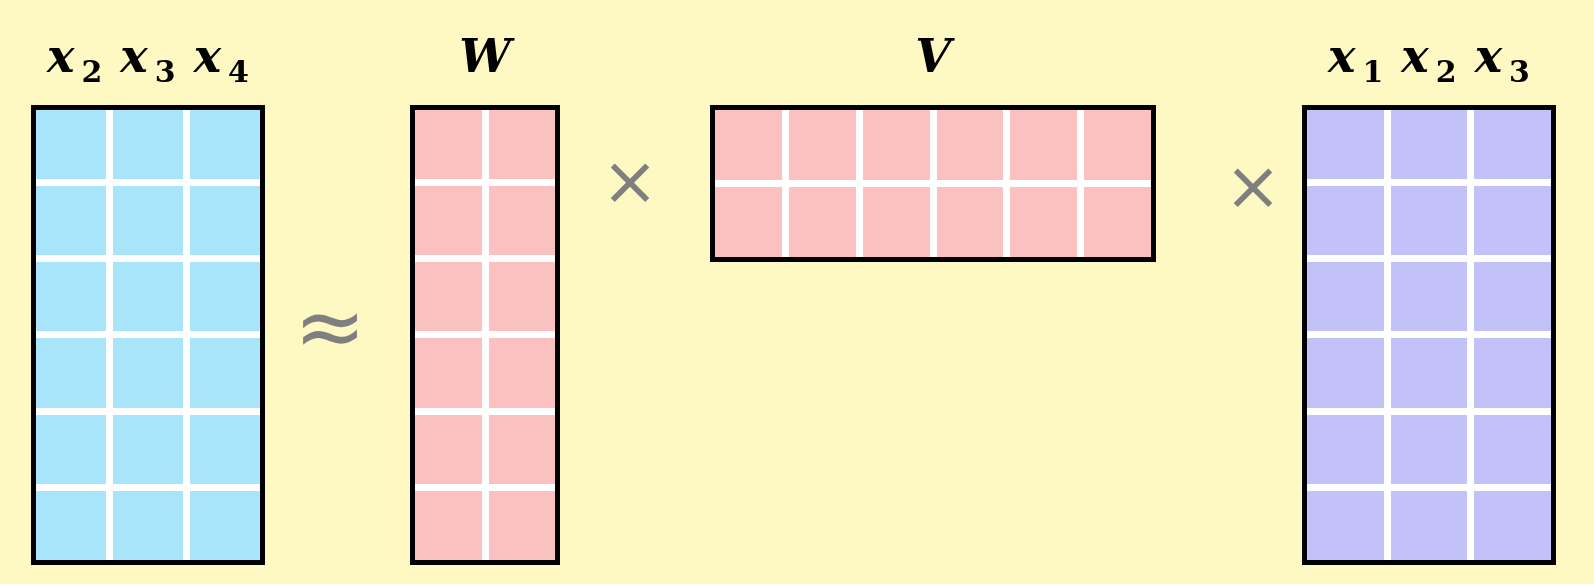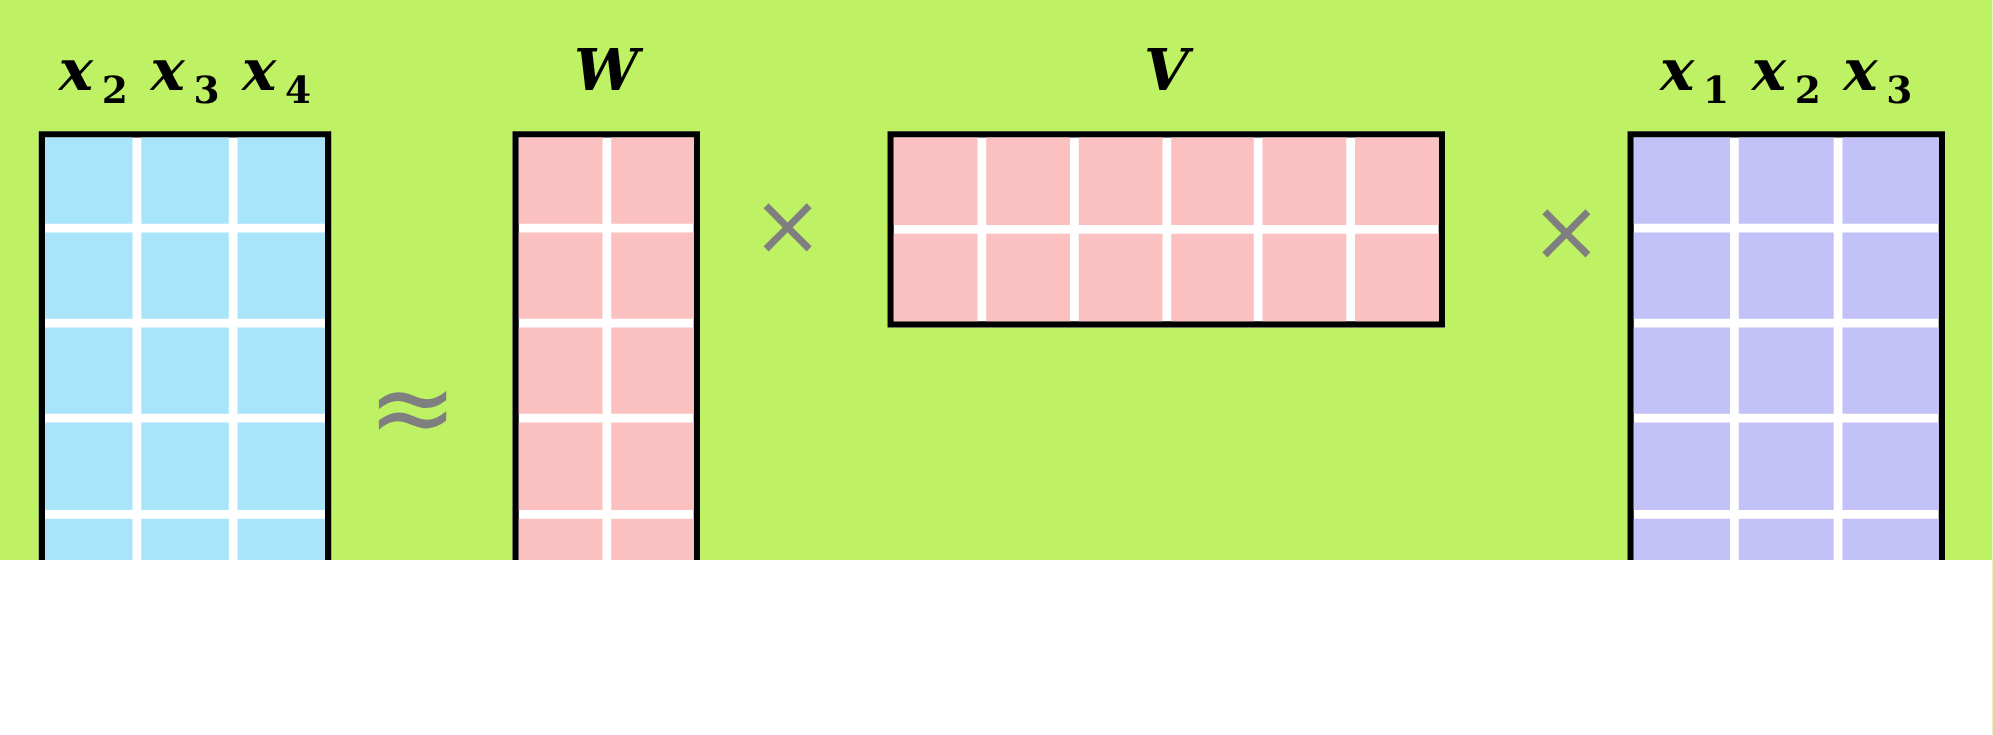--- a/index.html
+++ b/index.html
@@ -3,22 +3,22 @@
 <meta charset="utf-8">
 <style>
   html, body {
     margin: 0;
     padding: 0;
     background: #ffffff;
   }
   #canvas {
     position: relative;
     width: 1594px;
-    height: 448px;
-    background: #bef264;
+    height: 584px;
+    background: #fef9c3;
     overflow: hidden;
     font-family: "DejaVu Serif", "Liberation Serif", serif;
   }
 
   
   .matrix {
     position: absolute;
     box-sizing: border-box;
     border: 5px solid #000000;
     background: #ffffff;

